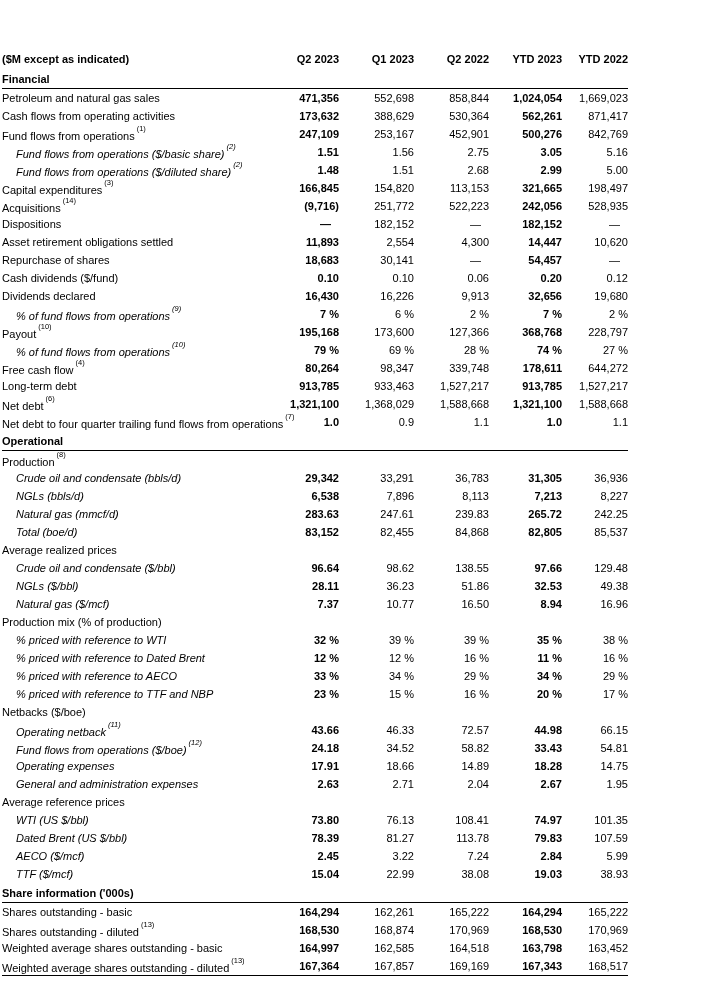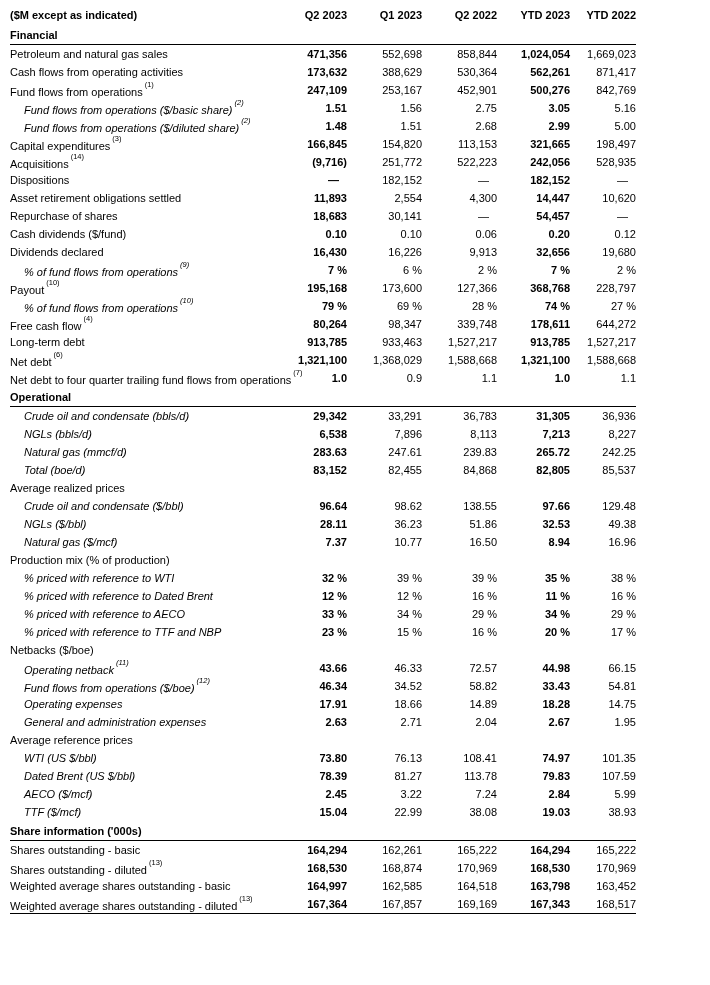--- a/index.html
+++ b/index.html
@@ -9,21 +9,22 @@
     color: #000000;
     font-family: "Liberation Sans", sans-serif;
     font-size: 11px;
   }
   body {
     width: 710px;
     height: 985px;
     overflow: hidden;
   }
   .sheet {
-    padding: 5px 0 0 10px;
+    padding: 5px 0 0 2px;
+    margin-top: 44px;
   }
   table {
     border-collapse: collapse;
     table-layout: fixed;
     width: 626px;
     border-bottom: 1.5px solid #000;
   }
   col.c-label { width: 276px; }
   col.c-v1 { width: 61px; }
   col.c-v2 { width: 75px; }
@@ -237,20 +238,28 @@
           <td class="num b">1.0</td>
           <td class="num">0.9</td>
           <td class="num">1.1</td>
           <td class="num b">1.0</td>
           <td class="num">1.1</td>
         </tr>
         <tr class="section">
           <td colspan="6">Operational</td>
         </tr>
         <tr>
+          <td class="lbl">Production<sup class="fn">(8)</sup></td>
+          <td class="num b"></td>
+          <td class="num"></td>
+          <td class="num"></td>
+          <td class="num b"></td>
+          <td class="num"></td>
+        </tr>
+        <tr>
           <td class="lbl ind">Crude oil and condensate (bbls/d)</td>
           <td class="num b">29,342</td>
           <td class="num">33,291</td>
           <td class="num">36,783</td>
           <td class="num b">31,305</td>
           <td class="num">36,936</td>
         </tr>
         <tr>
           <td class="lbl ind">NGLs (bbls/d)</td>
           <td class="num b">6,538</td>
@@ -358,21 +367,21 @@
         <tr>
           <td class="lbl ind">Operating netback<sup class="fn">(11)</sup></td>
           <td class="num b">43.66</td>
           <td class="num">46.33</td>
           <td class="num">72.57</td>
           <td class="num b">44.98</td>
           <td class="num">66.15</td>
         </tr>
         <tr>
           <td class="lbl ind">Fund flows from operations ($/boe)<sup class="fn">(12)</sup></td>
-          <td class="num b">46.34</td>
+          <td class="num b">24.18</td>
           <td class="num">34.52</td>
           <td class="num">58.82</td>
           <td class="num b">33.43</td>
           <td class="num">54.81</td>
         </tr>
         <tr>
           <td class="lbl ind">Operating expenses</td>
           <td class="num b">17.91</td>
           <td class="num">18.66</td>
           <td class="num">14.89</td>

